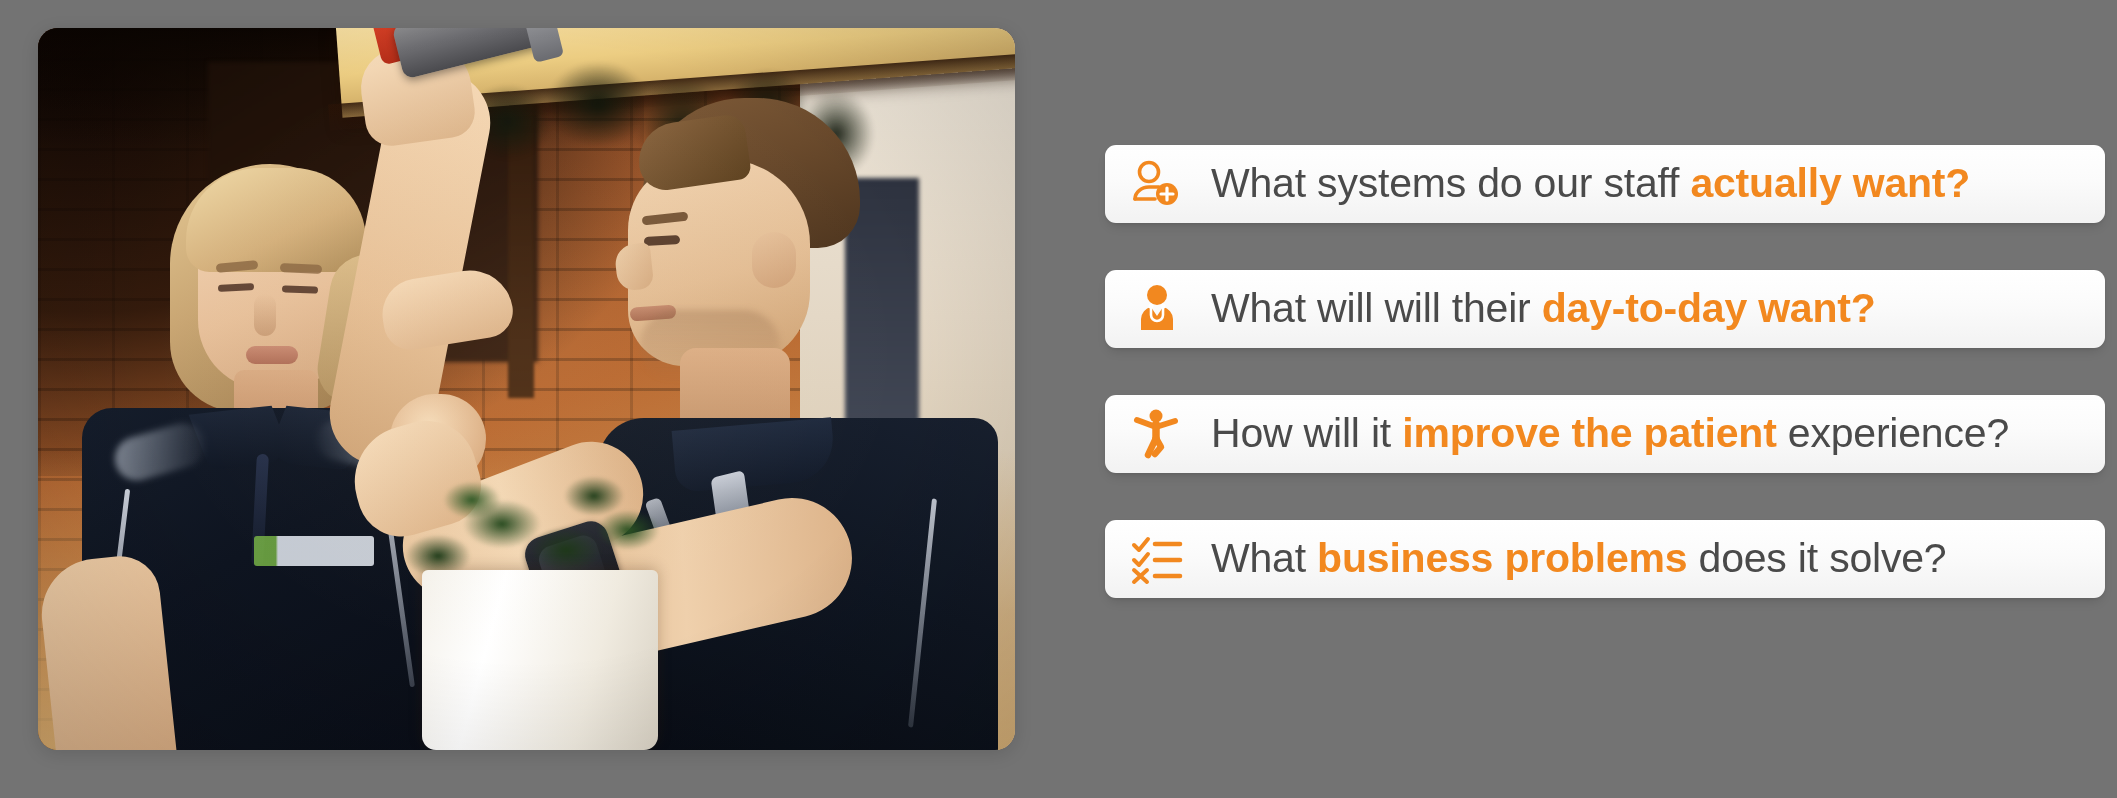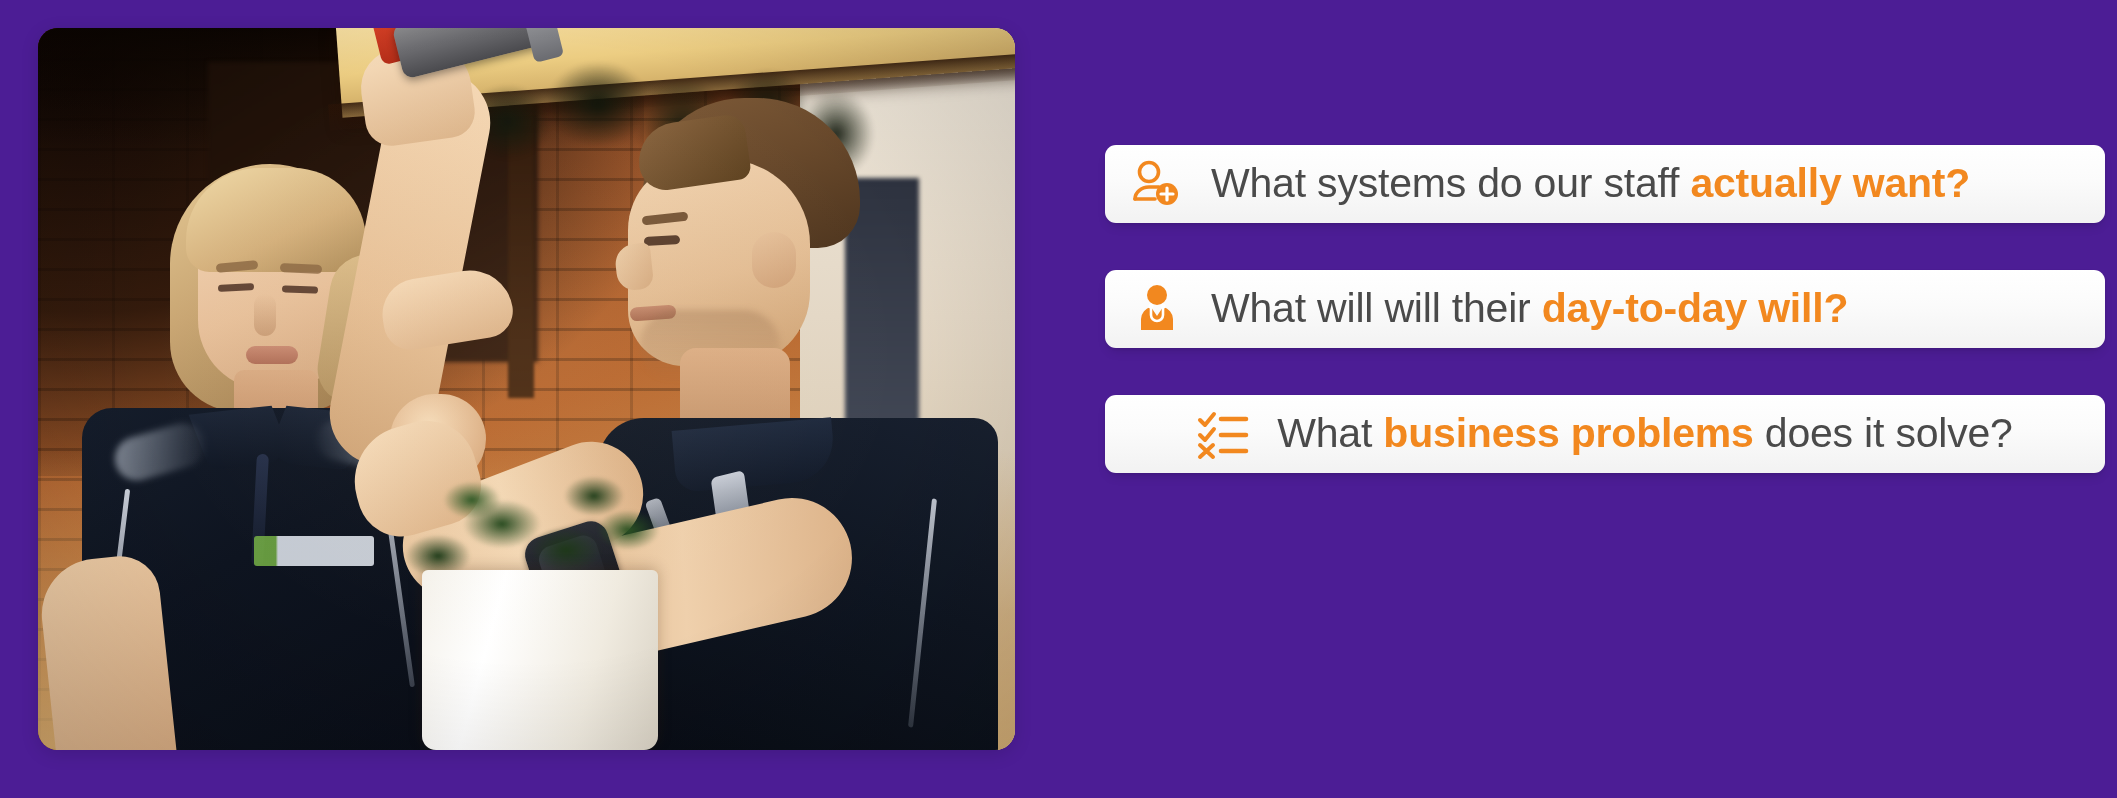--- a/index.html
+++ b/index.html
@@ -9,21 +9,21 @@
     height: 798px;
     background: #ffffff;
     font-family: "Liberation Sans", sans-serif;
     overflow: hidden;
   }
 
   .stage {
     position: relative;
     width: 2117px;
     height: 798px;
-    background: #4c1d95;
+    background: #737373;
   }
 
   
   .photo-frame {
     position: absolute;
     left: 38px;
     top: 28px;
     width: 977px;
     height: 722px;
     border-radius: 20px;
@@ -381,21 +381,21 @@
     position: relative;
     display: flex;
     align-items: center;
     height: 78px;
     margin-bottom: 47px;
     padding: 0 26px 0 24px;
     border-radius: 11px;
     background: linear-gradient(to bottom, #ffffff 0%, #fbfbfb 45%, #f2f2f2 100%);
     box-shadow: 0 6px 12px -4px rgba(0,0,0,0.16), 0 1px 3px rgba(0,0,0,0.07);
   }
-  .q-card:last-child { margin-bottom: 0; justify-content: center; }
+  .q-card:last-child { margin-bottom: 0; }
 
   .q-icon {
     flex: 0 0 auto;
     width: 56px; height: 56px;
     display: flex; align-items: center; justify-content: center;
     margin-right: 26px;
   }
   .q-icon svg { display: block; }
 
   .q-text {
@@ -512,24 +512,39 @@
       <span class="q-icon">
         <svg width="54" height="54" viewBox="0 0 54 54">
           <circle cx="27" cy="13" r="10" fill="#f2881f"></circle>
           <path d="M11 48 v-11 a13 13 0 0 1 10 -12 l6 9 l6 -9 a13 13 0 0 1 10 12 v11 z" fill="#f2881f"></path>
           <path d="M21 25 v8 a6 6 0 0 0 12 0 v-8" fill="none" stroke="#ffffff" stroke-width="2.6" stroke-linecap="round"></path>
           <circle cx="21" cy="24" r="2.6" fill="#ffffff"></circle>
           <circle cx="33" cy="24" r="2.6" fill="#ffffff"></circle>
         </svg>
       </span>
       <span class="q-text">
-        <span>What will will their </span><span class="hl">day-to-day will?</span><span></span>
+        <span>What will will their </span><span class="hl">day-to-day want?</span><span></span>
       </span>
     </div>
 
+    <div class="q-card">
+      <span class="q-icon">
+        <svg width="54" height="54" viewBox="0 0 54 54">
+          <circle cx="26" cy="9" r="6.5" fill="#f2881f"></circle>
+          <path d="M26 17 v16" stroke="#f2881f" stroke-width="7.5" stroke-linecap="round"></path>
+          <path d="M26 20 L7 13" stroke="#f2881f" stroke-width="6" stroke-linecap="round"></path>
+          <path d="M26 20 L45 14" stroke="#f2881f" stroke-width="6" stroke-linecap="round"></path>
+          <path d="M26 31 L18 48" stroke="#f2881f" stroke-width="6.5" stroke-linecap="round"></path>
+          <path d="M26 31 L31 40 L25 47" stroke="#f2881f" stroke-width="6.5" stroke-linecap="round" stroke-linejoin="round" fill="none"></path>
+        </svg>
+      </span>
+      <span class="q-text">
+        <span>How will it </span><span class="hl">improve the patient</span><span> experience?</span>
+      </span>
+    </div>
 
     <div class="q-card">
       <span class="q-icon">
         <svg width="54" height="54" viewBox="0 0 54 54">
           <path d="M4 13 l5 5 l9 -11" fill="none" stroke="#f2881f" stroke-width="4" stroke-linecap="round" stroke-linejoin="round"></path>
           <path d="M4 28 l5 5 l9 -11" fill="none" stroke="#f2881f" stroke-width="4" stroke-linecap="round" stroke-linejoin="round"></path>
           <path d="M4 38 l13 12 M17 38 l-13 12" fill="none" stroke="#f2881f" stroke-width="4" stroke-linecap="round"></path>
           <path d="M25 12 h25 M25 28 h25 M25 44 h25" stroke="#f2881f" stroke-width="4.6" stroke-linecap="round"></path>
         </svg>
       </span>

